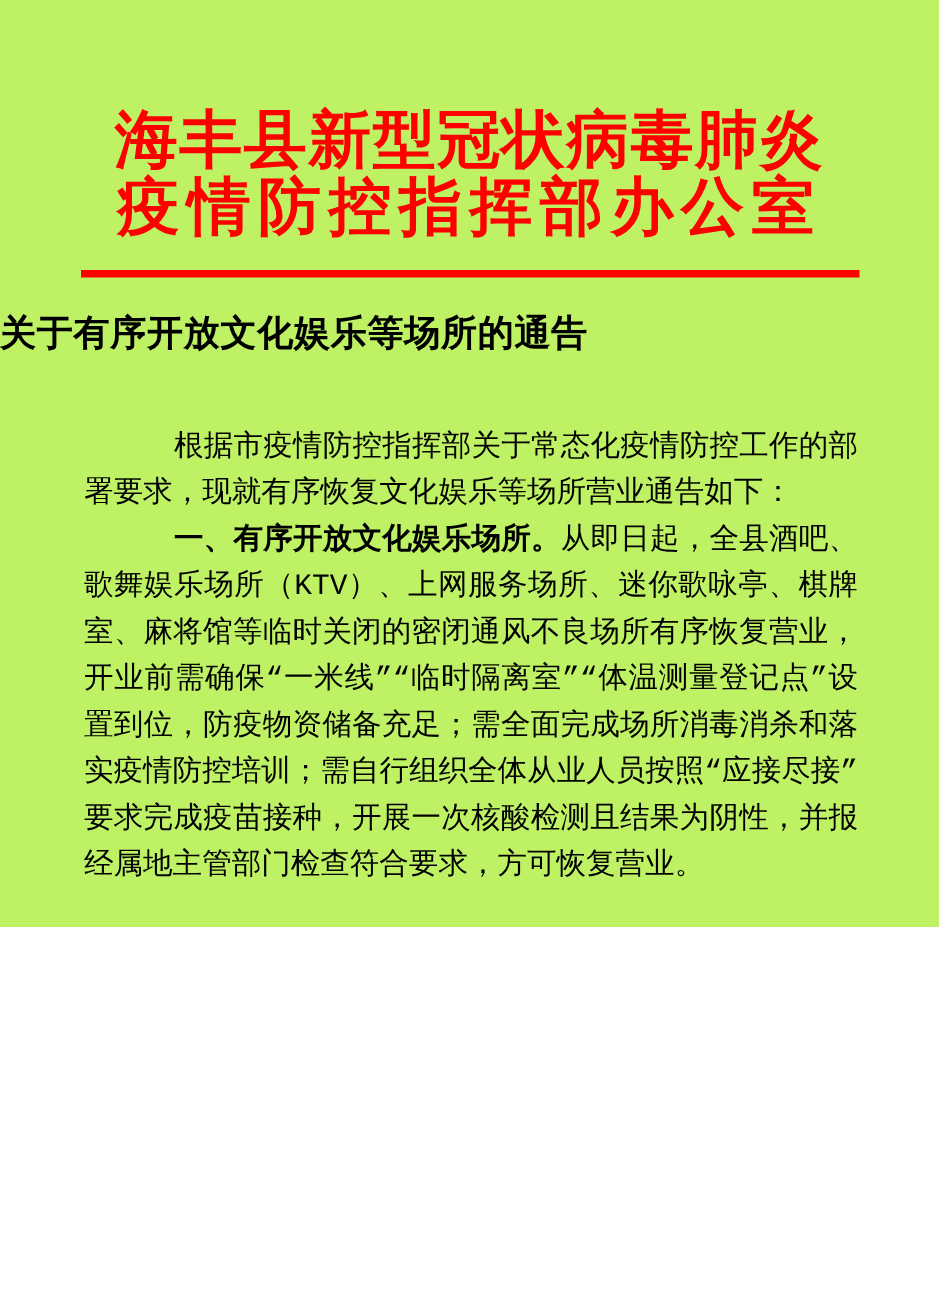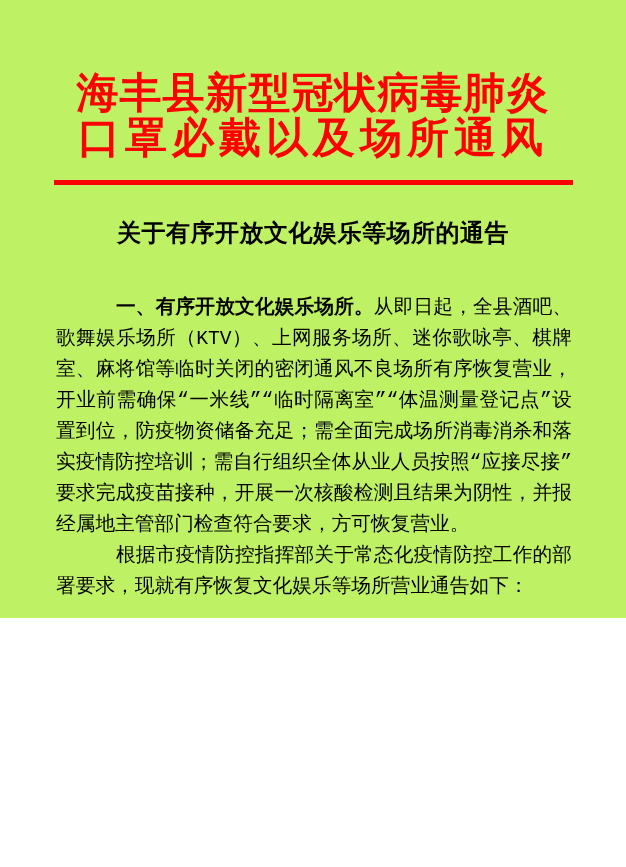--- a/index.html
+++ b/index.html
@@ -34,22 +34,21 @@
     line-height: 45px;
     letter-spacing: 5px;
     white-space: nowrap;
   }
   .red-rule {
     margin: 16px 53px 0 54px;
     height: 5px;
     background: #ff0000;
   }
   .doc-title {
-    margin: 34px 0 0 0;
-    text-align: center;
+    margin: 24px 0 0 0;
     font-size: 24px;
     line-height: 32px;
     font-weight: bold;
     letter-spacing: 0.5px;
   }
   .doc-body {
     margin: 42px 54px 0 56px;
     font-size: 19.7px;
     line-height: 31px;
     text-align: justify;
@@ -64,27 +63,27 @@
     font-weight: bold;
   }
 </style>
 </head>
 <body>
 
 <div class="page">
 
   <div class="letterhead">
     <div class="letterhead-line1">海丰县新型冠状病毒肺炎</div>
-    <div class="letterhead-line2">口罩必戴以及场所通风</div>
+    <div class="letterhead-line2">疫情防控指挥部办公室</div>
   </div>
 
   <div class="red-rule"></div>
 
   <h1 class="doc-title">关于有序开放文化娱乐等场所的通告</h1>
 
   <div class="doc-body">
+    <p><span>根据市疫情防控指挥部关于常态化疫情防控工作的部署要求，现就有序恢复文化娱乐等场所营业通告如下：</span></p>
+
     <p><span class="para-lead">一、有序开放文化娱乐场所。</span><span>从即日起，全县酒吧、歌舞娱乐场所（KTV）、上网服务场所、迷你歌咏亭、棋牌室、麻将馆等临时关闭的密闭通风不良场所有序恢复营业，开业前需确保“一米线”“临时隔离室”“体温测量登记点”设置到位，防疫物资储备充足；需全面完成场所消毒消杀和落实疫情防控培训；需自行组织全体从业人员按照“应接尽接”要求完成疫苗接种，开展一次核酸检测且结果为阴性，并报经属地主管部门检查符合要求，方可恢复营业。</span></p>
-
-    <p><span>根据市疫情防控指挥部关于常态化疫情防控工作的部署要求，现就有序恢复文化娱乐等场所营业通告如下：</span></p>
 
   </div>
 
 </div>
 
 </body></html>

